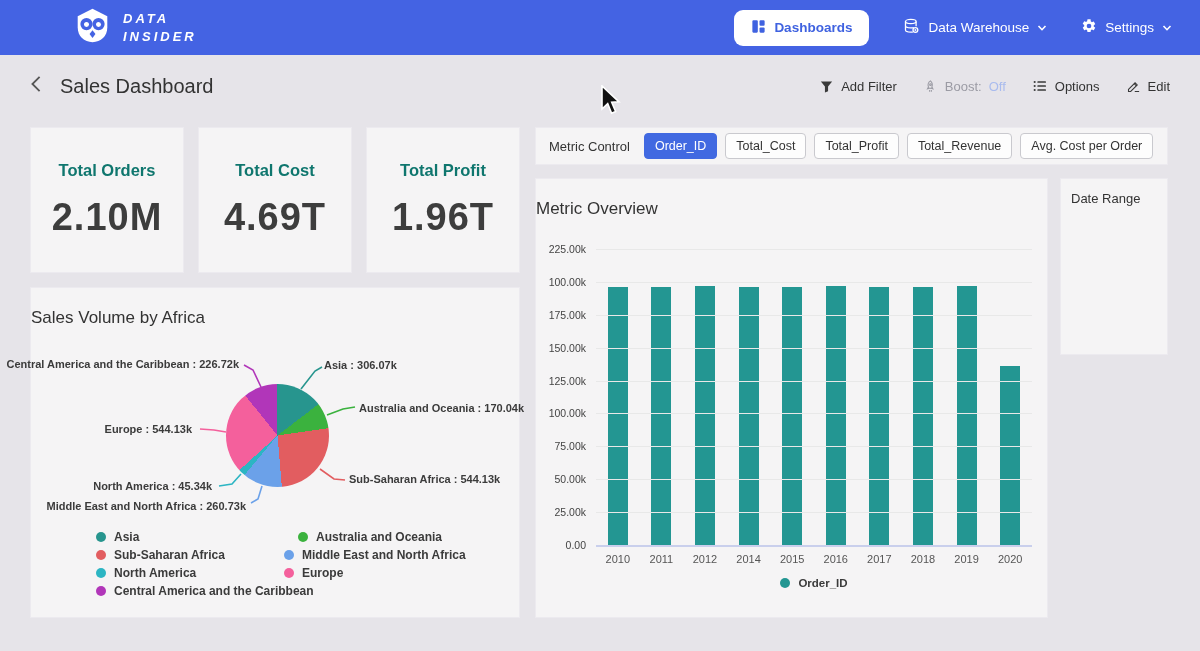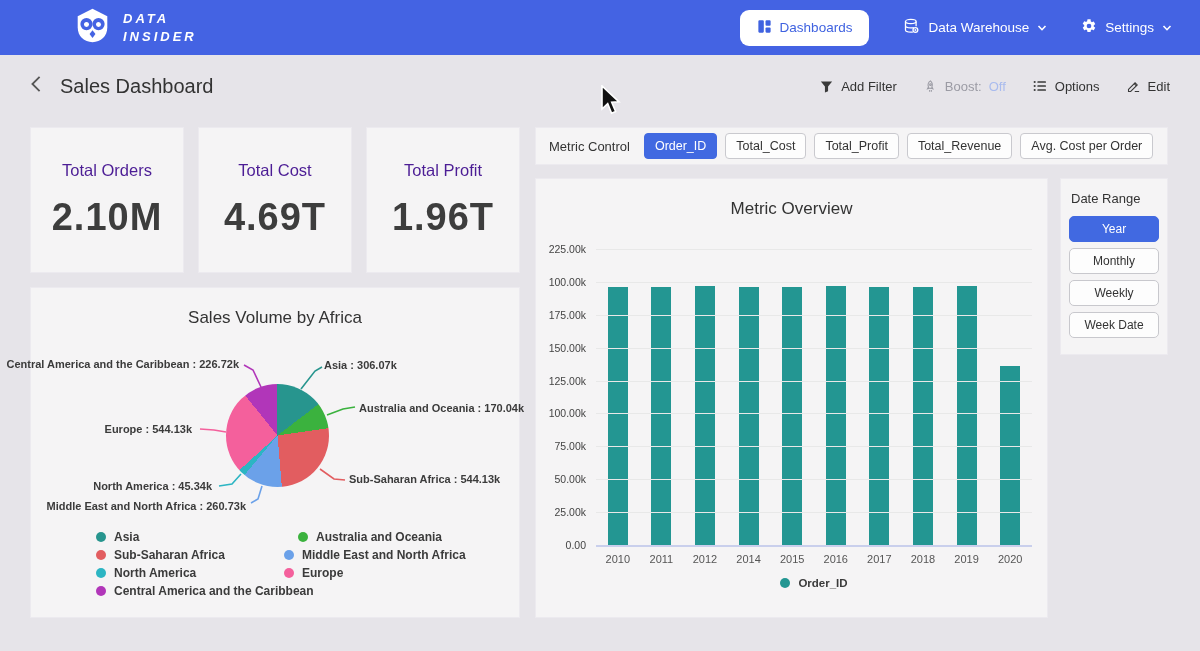--- a/index.html
+++ b/index.html
@@ -5,50 +5,50 @@
   html,body{margin:0;padding:0;}
   .stage{position:relative;width:1200px;height:651px;overflow:hidden;background:#e6e4e9;
          font-family:"Liberation Sans",sans-serif;color:#3b3b3b;}
   
   .topbar{position:absolute;left:0;top:0;width:1200px;height:55px;background:#4463e3;
           display:flex;align-items:center;justify-content:space-between;padding:0 28px;box-sizing:border-box;}
   .brand{display:flex;align-items:center;gap:12px;margin-left:46px;font-style:italic;}
   .brand-text{color:#fff;font-size:13px;font-weight:bold;letter-spacing:3px;line-height:1.35;}
   .topnav{display:flex;align-items:center;gap:34px;}
   .dash-btn{display:flex;align-items:center;gap:8px;background:#fff;border:3px solid rgba(255,255,255,.35);
-            border-radius:9px;padding:6px 14px;color:#3f62e0;font-size:13.5px;font-weight:normal;cursor:pointer;}
+            border-radius:9px;padding:6px 14px;color:#3f62e0;font-size:13.5px;font-weight:bold;cursor:pointer;}
   .nav-item{display:flex;align-items:center;gap:8px;color:#fff;font-size:13.5px;cursor:pointer;}
   .chev{width:10px;height:10px;}
   
   .pagehead{position:absolute;left:0;top:55px;width:1200px;height:62px;display:flex;align-items:center;
             justify-content:space-between;padding:0 30px;box-sizing:border-box;}
   .ph-left{display:flex;align-items:center;gap:18px;}
   .back{font-size:22px;color:#555;line-height:1;cursor:pointer;}
   .ph-title{font-size:20px;color:#333;}
   .ph-actions{display:flex;align-items:center;gap:26px;font-size:13px;color:#333;}
   .act{display:flex;align-items:center;gap:7px;cursor:pointer;}
   .boost-label{color:#9b9ba4;}
   .boost-off{color:#a9bbee;}
   
   .panel{position:absolute;background:#f5f4f5;border:1px solid #eceaef;box-sizing:border-box;}
   
   .kpis{position:absolute;left:30px;top:127px;width:490px;height:146px;display:flex;gap:14px;}
   .kpi{flex:1;background:#f5f4f5;border:1px solid #eceaef;display:flex;flex-direction:column;
        align-items:center;justify-content:center;gap:16px;}
-  .kpi-label{font-size:16.5px;color:#4c1d95;}
+  .kpi-label{font-size:16.5px;color:#0f766e;font-weight:bold;}
   .kpi-value{font-size:38px;font-weight:bold;color:#3d3d3d;letter-spacing:1px;}
   
   .mc{left:535px;top:127px;width:633px;height:38px;display:flex;align-items:center;gap:10px;padding:0 13px;}
   .mc-label{font-size:13px;color:#333;margin-right:4px;white-space:nowrap;}
   .pill-btn{border:1px solid #c9c9ce;background:#fdfdfd;color:#333;font-size:12.5px;
             font-family:inherit;border-radius:4px;padding:5px 10px;cursor:pointer;white-space:nowrap;}
   .pill-btn.selected{background:#4169e1;border-color:#4169e1;color:#fff;}
   
   .chart-panel{left:535px;top:178px;width:513px;height:440px;}
-  .chart-title{position:absolute;left:0;top:20px;width:100%;text-align:center;font-size:17px;color:#333;}
+  .chart-title{position:absolute;left:0;top:20px;width:100%;text-align:left;font-size:17px;color:#333;}
   .tick-label{position:absolute;width:50px;text-align:right;font-size:10.5px;color:#444;}
   .gridline{position:absolute;left:60px;right:15px;height:1px;background:#e8e8e8;}
   .baseline{position:absolute;left:60px;right:15px;height:2px;background:#c9cfec;}
   .bars{position:absolute;left:60px;right:15px;top:70px;height:296px;display:flex;}
   .slot{flex:1;position:relative;display:flex;align-items:flex-end;justify-content:center;}
   .bar{width:20px;}
   .xlab{position:absolute;bottom:-20px;width:100%;text-align:center;font-size:11px;color:#555;}
   .bar-legend{position:absolute;left:60px;right:15px;top:398px;display:flex;align-items:center;
               justify-content:center;gap:8px;font-size:11.5px;font-weight:bold;color:#3b3b3b;}
   .dot{width:10px;height:10px;border-radius:50%;}
@@ -269,26 +269,20 @@
       <div class="tick-label" style="top: 294.222px; left: 0px;">50.00k</div>
       <div class="gridline" style="top: 300.222px;"></div>
       <div class="tick-label" style="top: 327.111px; left: 0px;">25.00k</div>
       <div class="gridline" style="top: 333.111px;"></div>
       <div class="tick-label" style="top: 360px; left: 0px;">0.00</div>
       <div class="baseline" style="top: 366px;"></div>
     </div>
 
   <div class="panel dr">
     <div class="dr-label">Date Range</div>
-    <div class="dr-buttons">
-        <button class="dr-btn selected">Year</button>
-        <button class="dr-btn">Monthly</button>
-        <button class="dr-btn">Weekly</button>
-        <button class="dr-btn">Week Date</button>
-      </div>
   </div>
 
   <div class="panel pie-panel">
     <div class="chart-title">Sales Volume by Africa</div>
     <div class="pie" id="pie" style="background: conic-gradient(rgb(39, 149, 142) 0deg, rgb(39, 149, 142) 52.54deg, rgb(59, 178, 62) 52.54deg, rgb(59, 178, 62) 81.73deg, rgb(226, 93, 96) 81.73deg, rgb(226, 93, 96) 175.14deg, rgb(107, 161, 233) 175.14deg, rgb(107, 161, 233) 219.89deg, rgb(44, 181, 195) 219.89deg, rgb(44, 181, 195) 227.68deg, rgb(244, 96, 156) 227.68deg, rgb(244, 96, 156) 321.08deg, rgb(177, 54, 185) 321.08deg, rgb(177, 54, 185) 360deg);"></div>
     <svg class="leader-svg" id="leaders" width="490" height="331">
         <polyline points="270,101 284,83 291,79" fill="none" stroke="#27958e" stroke-width="1.6"></polyline>
         <polyline points="296,127 312,121 324,119" fill="none" stroke="#3bb23e" stroke-width="1.6"></polyline>
         <polyline points="289,181 303,191 314,192" fill="none" stroke="#e25d60" stroke-width="1.6"></polyline>
         <polyline points="231,198 227,211 220,215" fill="none" stroke="#6ba1e9" stroke-width="1.6"></polyline>

